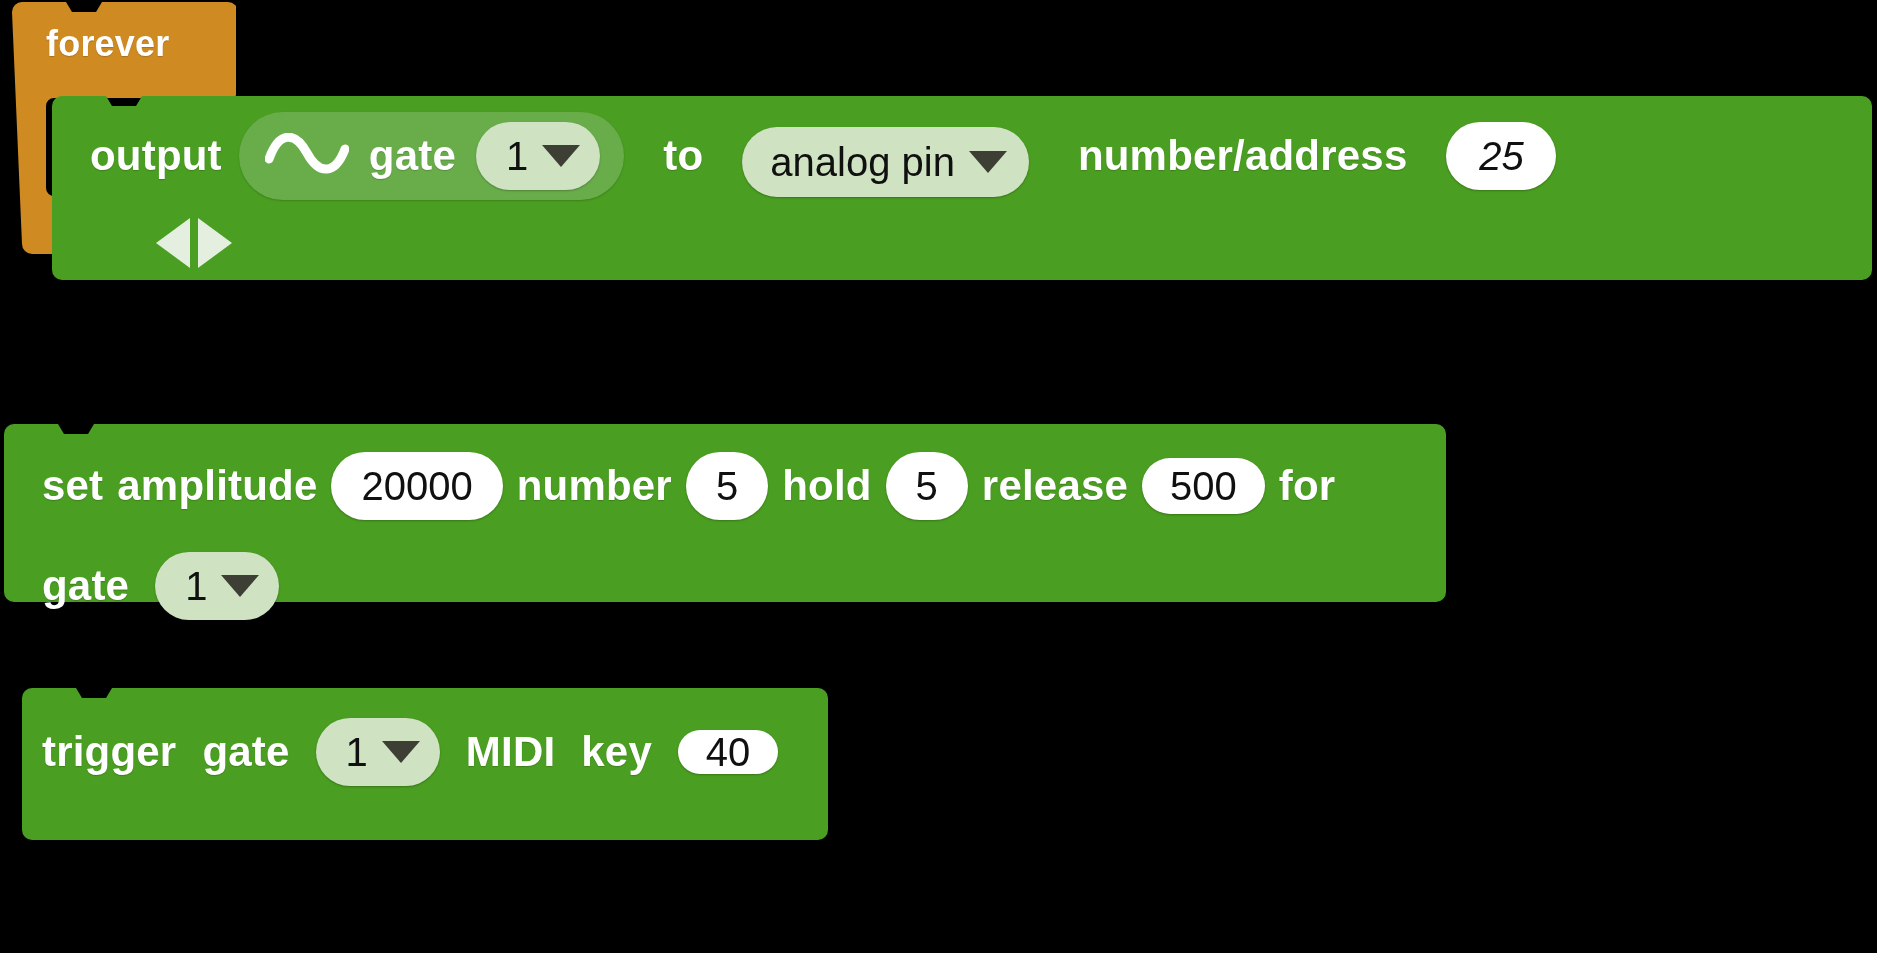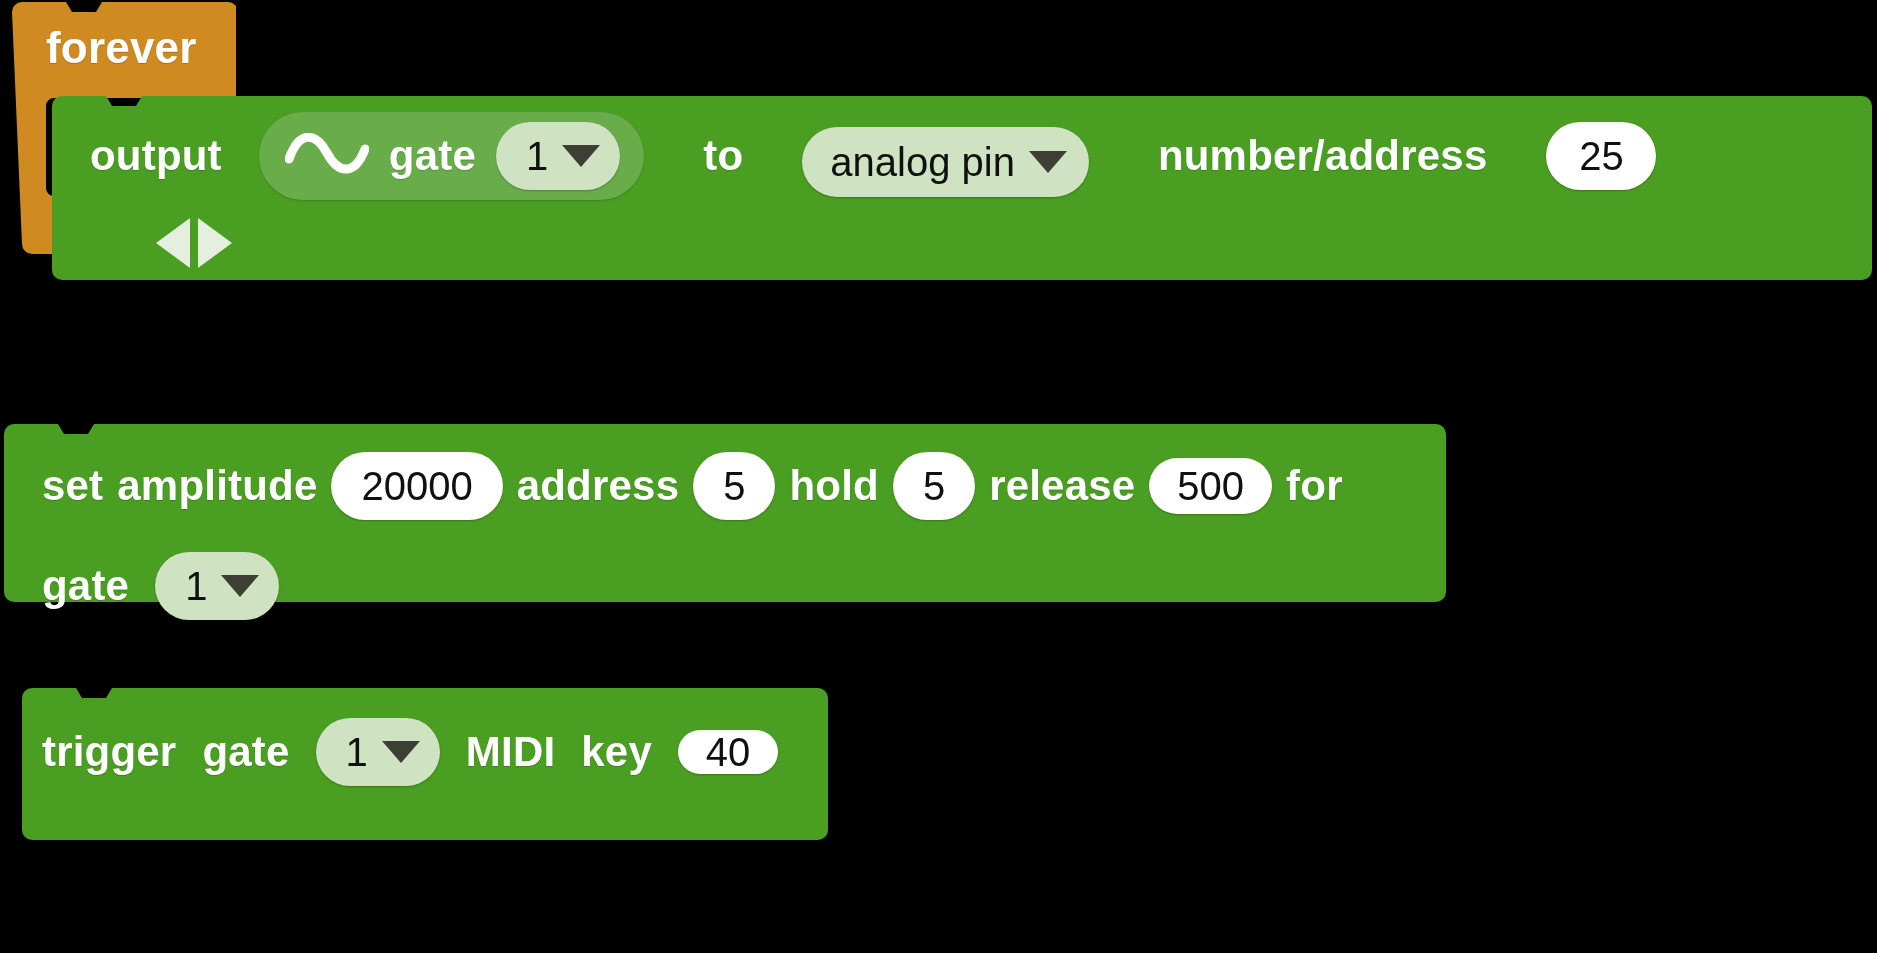--- a/index.html
+++ b/index.html
@@ -80,21 +80,21 @@
   #forever-shape {
     position: absolute;
     inset: 0;
     width: 100%;
     height: 100%;
   }
   #forever-label {
     position: absolute;
     left: 42px;
     top: 24px;
-    font-size: 44px;
+    font-size: 36px;
   }
 
   
   #output-block {
     position: absolute;
     left: 52px;
     top: 96px;
     width: 1820px;
     height: 184px;
   }
@@ -104,21 +104,21 @@
     width: 100%;
     height: 100%;
   }
   #output-row {
     position: absolute;
     left: 0; top: 0;
     height: 120px;
     display: flex;
     align-items: center;
     padding-left: 38px;
-    gap: 37px;
+    gap: 17px;
   }
   
   .reporter {
     background: #69ad4b;
     border-radius: 999px;
     display: inline-flex;
     align-items: center;
     gap: 20px;
     padding: 10px 24px 10px 26px;
     box-shadow: 0 1px 2px rgba(0,0,0,0.18);
@@ -233,21 +233,21 @@
 
       <span class="blk-label" style="margin-left:22px;text-align:center;">to</span>
 
       <span class="field-drop" style="padding:15px 22px 15px 28px; margin-left:22px;margin-top:12px;">
         <span>analog pin</span>
         <span class="caret"></span>
       </span>
 
       <span class="blk-label" style="margin-left:32px;">number/address</span>
 
-      <span class="field-num" style="padding:14px 26px; min-width:58px; margin-left:22px;">25</span>
+      <span class="field-num" style="padding:14px 26px; min-width:58px; margin-left:22px;font-style:italic;">25</span>
     </div>
 
     <svg id="expand-arrows" viewBox="0 0 92 58" xmlns="http://www.w3.org/2000/svg">
       <polygon points="42,4 42,54 8,29" fill="#e4efe0"></polygon>
       <polygon points="50,4 50,54 84,29" fill="#e4efe0"></polygon>
     </svg>
   </div>
 
   <div id="amp-block">
     <svg id="amp-shape" viewBox="0 0 1442 178" xmlns="http://www.w3.org/2000/svg">
@@ -263,21 +263,21 @@
                l-6 10 h-24 l-6 -10
                h-44
                a10 10 0 0 1 -10 -10
                z" fill="#4a9e21"></path>
     </svg>
 
     <div id="amp-row1">
       <span class="blk-label">set</span>
       <span class="blk-label">amplitude</span>
       <span class="field-num" style="padding:14px 30px; min-width:88px;">20000</span>
-      <span class="blk-label">address</span>
+      <span class="blk-label">number</span>
       <span class="field-num" style="padding:14px 30px; min-width:18px;">5</span>
       <span class="blk-label">hold</span>
       <span class="field-num" style="padding:14px 30px; min-width:18px;">5</span>
       <span class="blk-label">release</span>
       <span class="field-num" style="padding:8px 28px; min-width:62px;">500</span>
       <span class="blk-label">for</span>
     </div>
 
     <div id="amp-row2">
       <span class="blk-label">gate</span>

